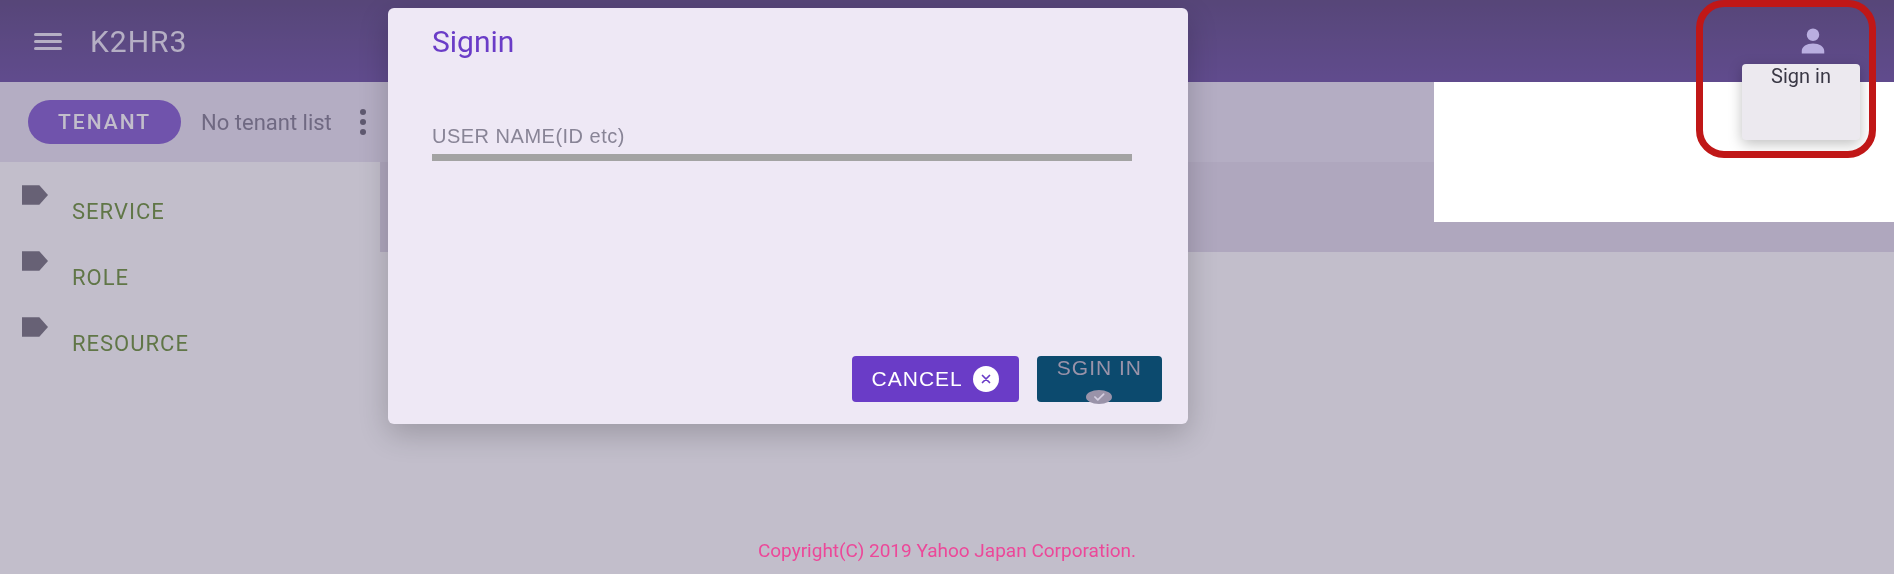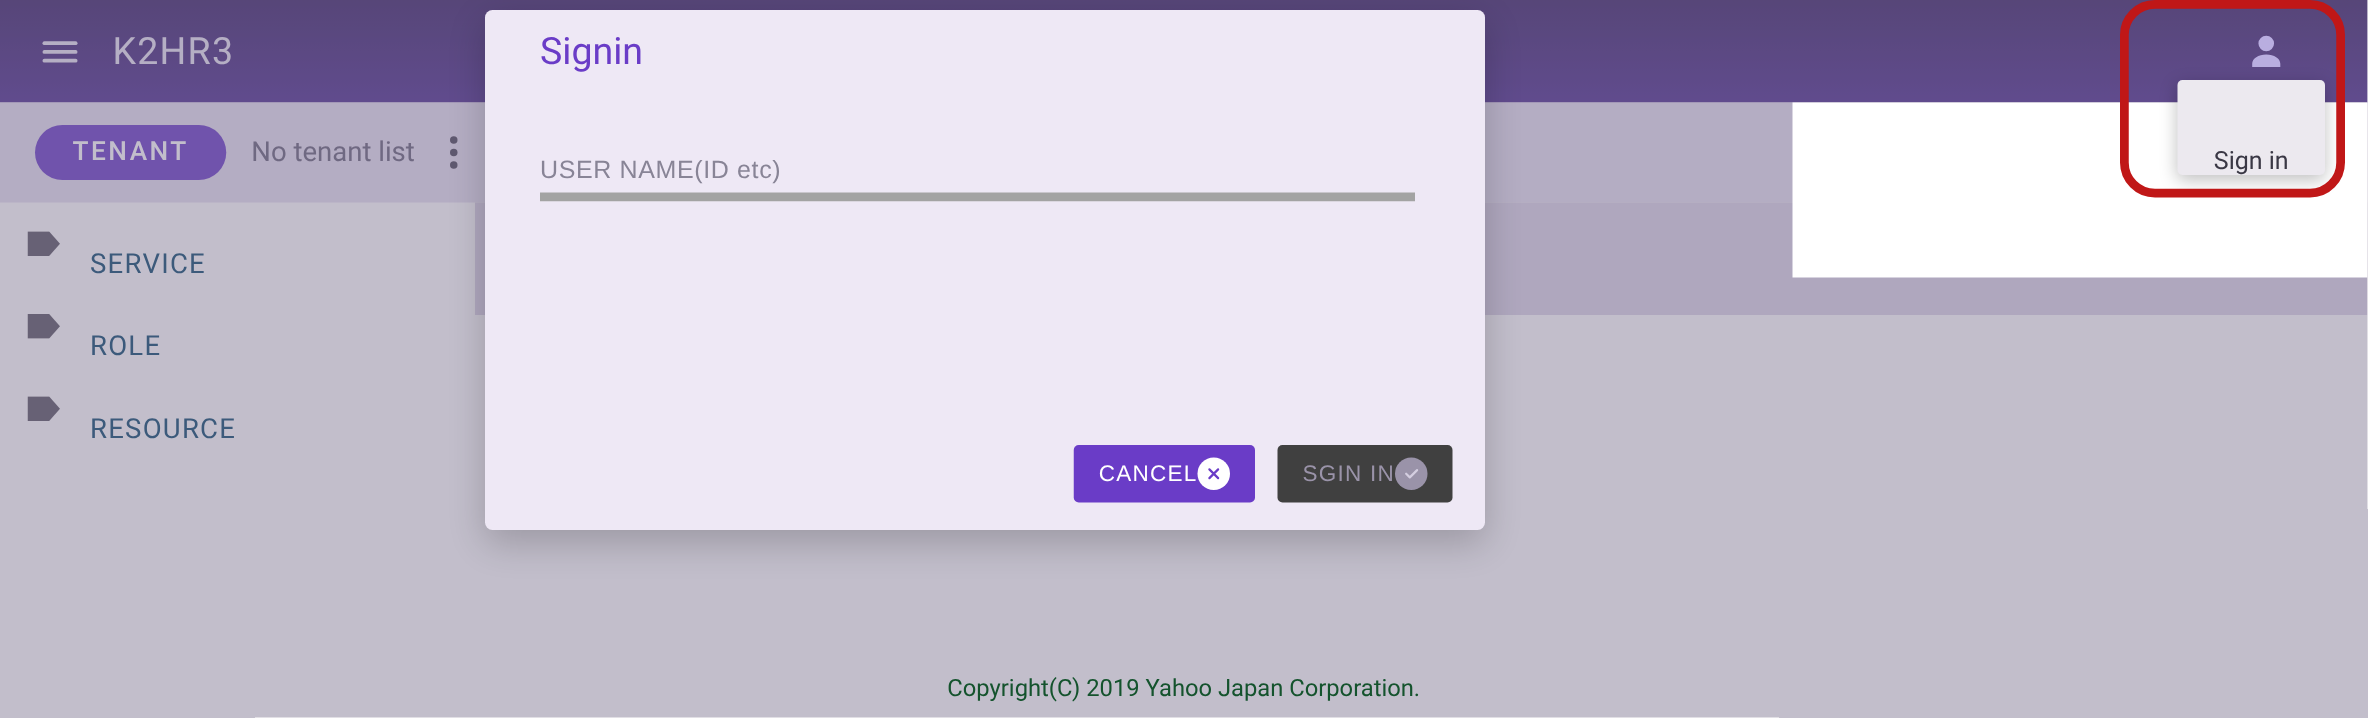--- a/index.html
+++ b/index.html
@@ -32,21 +32,21 @@
   .dots { display: flex; flex-direction: column; gap: 4px; cursor: pointer; }
   .dots span { width: 6px; height: 6px; background: #4b4759; border-radius: 50%; display:block; }
 
   
   .sidebar {
     position: absolute; top: 162px; left: 0; width: 380px; bottom: 0;
   }
   .sidebar-item { display: flex; align-items: center; height: 66px; padding-left: 22px; cursor: pointer; }
   .tag-icon { width: 26px; height: 20px; margin-right: 24px; }
   .tag-icon svg { width: 100%; height: 100%; fill: #5a5763; }
-  .sidebar-label { font-size: 22px; color: #0c4a6e; letter-spacing: 1px; margin-top: 33px; }
+  .sidebar-label { font-size: 22px; color: #4d7c0f; letter-spacing: 1px; margin-top: 33px; }
 
   
   .main-strip {
     position: absolute; top: 162px; left: 380px; right: 0; height: 90px;
     background: #ddd6e8;
   }
 
   
   .dim {
     position: absolute; inset: 0; background: rgba(120,110,140,0.45);
@@ -62,47 +62,47 @@
   .field { position: relative; margin-bottom: 50px; }
   .field input {
     width: 700px; border: none; border-bottom: 7px solid #a3a3a3; background: transparent;
     font-size: 20px; padding: 6px 0; color: #3a3845; outline: none;
   }
   .field input::placeholder { color: #888496; letter-spacing: 0.5px; }
   .eye-icon { position: absolute; right: 8px; top: -2px; width: 26px; height: 26px; }
   .eye-icon svg { width:100%; height:100%; fill: #ff4a16; }
 
   .dialog-actions { position: absolute; right: 26px; bottom: 22px; display:flex; gap: 18px; }
-  .btn { display:flex; align-items:center; height: 46px; padding: 0 20px; border-radius: 4px; font-size: 18px; font-weight: 500; letter-spacing: 1px; cursor: pointer; border:none; }
+  .btn { display:flex; align-items:center; gap:10px; height: 46px; padding: 0 20px; border-radius: 4px; font-size: 21px; font-weight: 500; letter-spacing: 1px; cursor: pointer; border:none; }
   .btn-cancel { background: #6a3cc7; color: #fff; }
   .btn-cancel .circ { width:26px; height:26px; border-radius:50%; background:#fff; display:flex; align-items:center; justify-content:center; }
   .btn-cancel .circ svg { width:14px; height:14px; fill:#6a3cc7; }
-  .btn-signin { background: #404040; color: #9a93a9; cursor: default; }
+  .btn-signin { background: #0c4a6e; color: #9a93a9; cursor: default; flex-direction: column; }
   .btn-signin .circ { width:26px; height:26px; border-radius:50%; background:#9a93a9; display:flex; align-items:center; justify-content:center; }
   .btn-signin .circ svg { width:14px; height:14px; fill:#d4cee0; }
 
   
   .highlight-box {
     position: absolute; top: 0; right: 18px; width: 180px; height: 158px;
     border: 7px solid #c01717; border-radius: 28px; pointer-events:none;
   }
   .signin-popover {
     position: absolute; top: 64px; right: 34px; width: 118px; height: 76px;
     background: #ece9ef; border-radius: 4px; box-shadow: 0 4px 14px rgba(0,0,0,0.25);
-    display:flex; align-items:flex-end; justify-content:center; font-size:20px; color:#3a3845;
+    display:flex; align-items:flex-start; justify-content:center; font-size:20px; color:#3a3845;
     cursor:pointer;
   }
   .popover-backdrop {
     position:absolute; top:82px; right:0; width: 460px; height: 140px; background:#fff;
   }
 
   
   .footer {
     position: absolute; bottom: 12px; left: 0; right: 0; text-align: center;
-    font-size: 19px; color: #14532d;
+    font-size: 19px; color: #ec4899;
   }
 </style>
 </head>
 <body>
 
 <div class="app">
 
   <div class="header">
     <div class="hamburger">
       <span></span>

